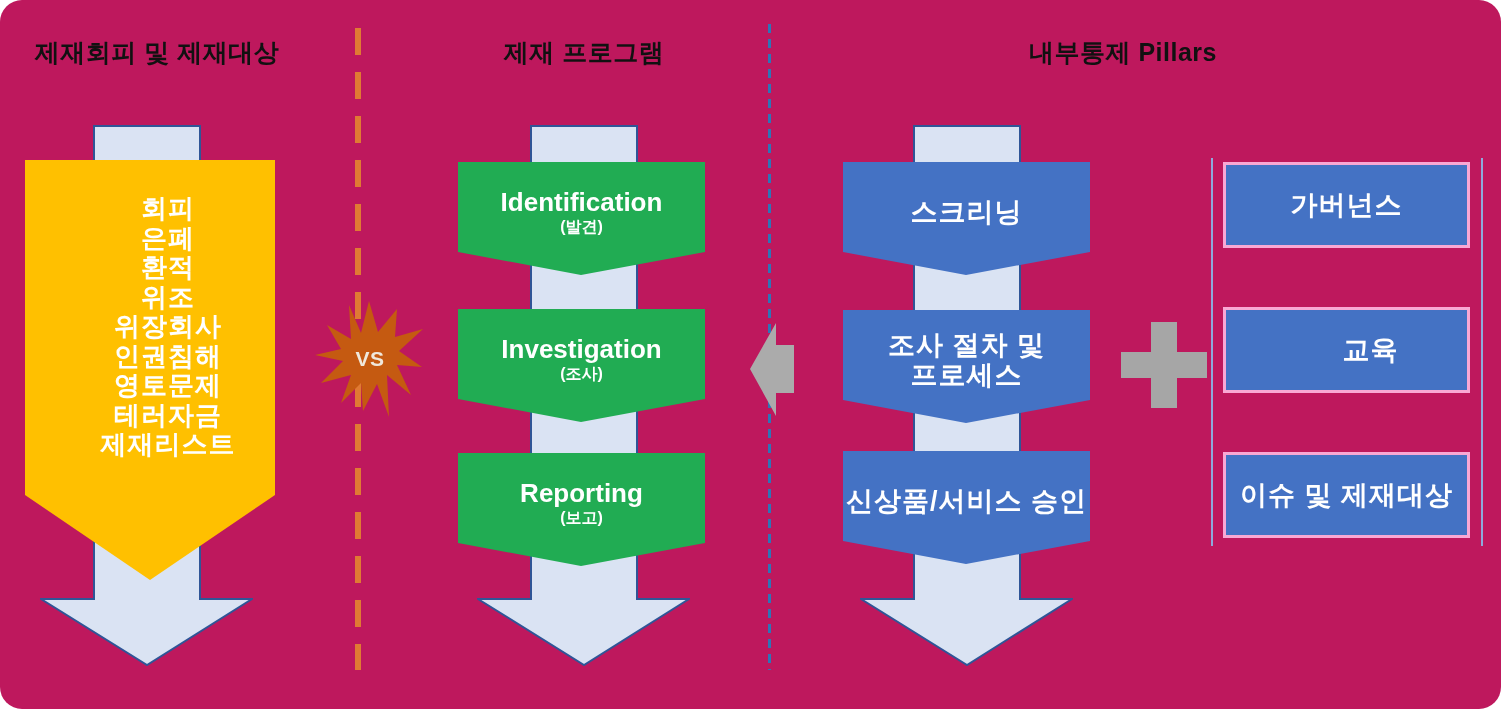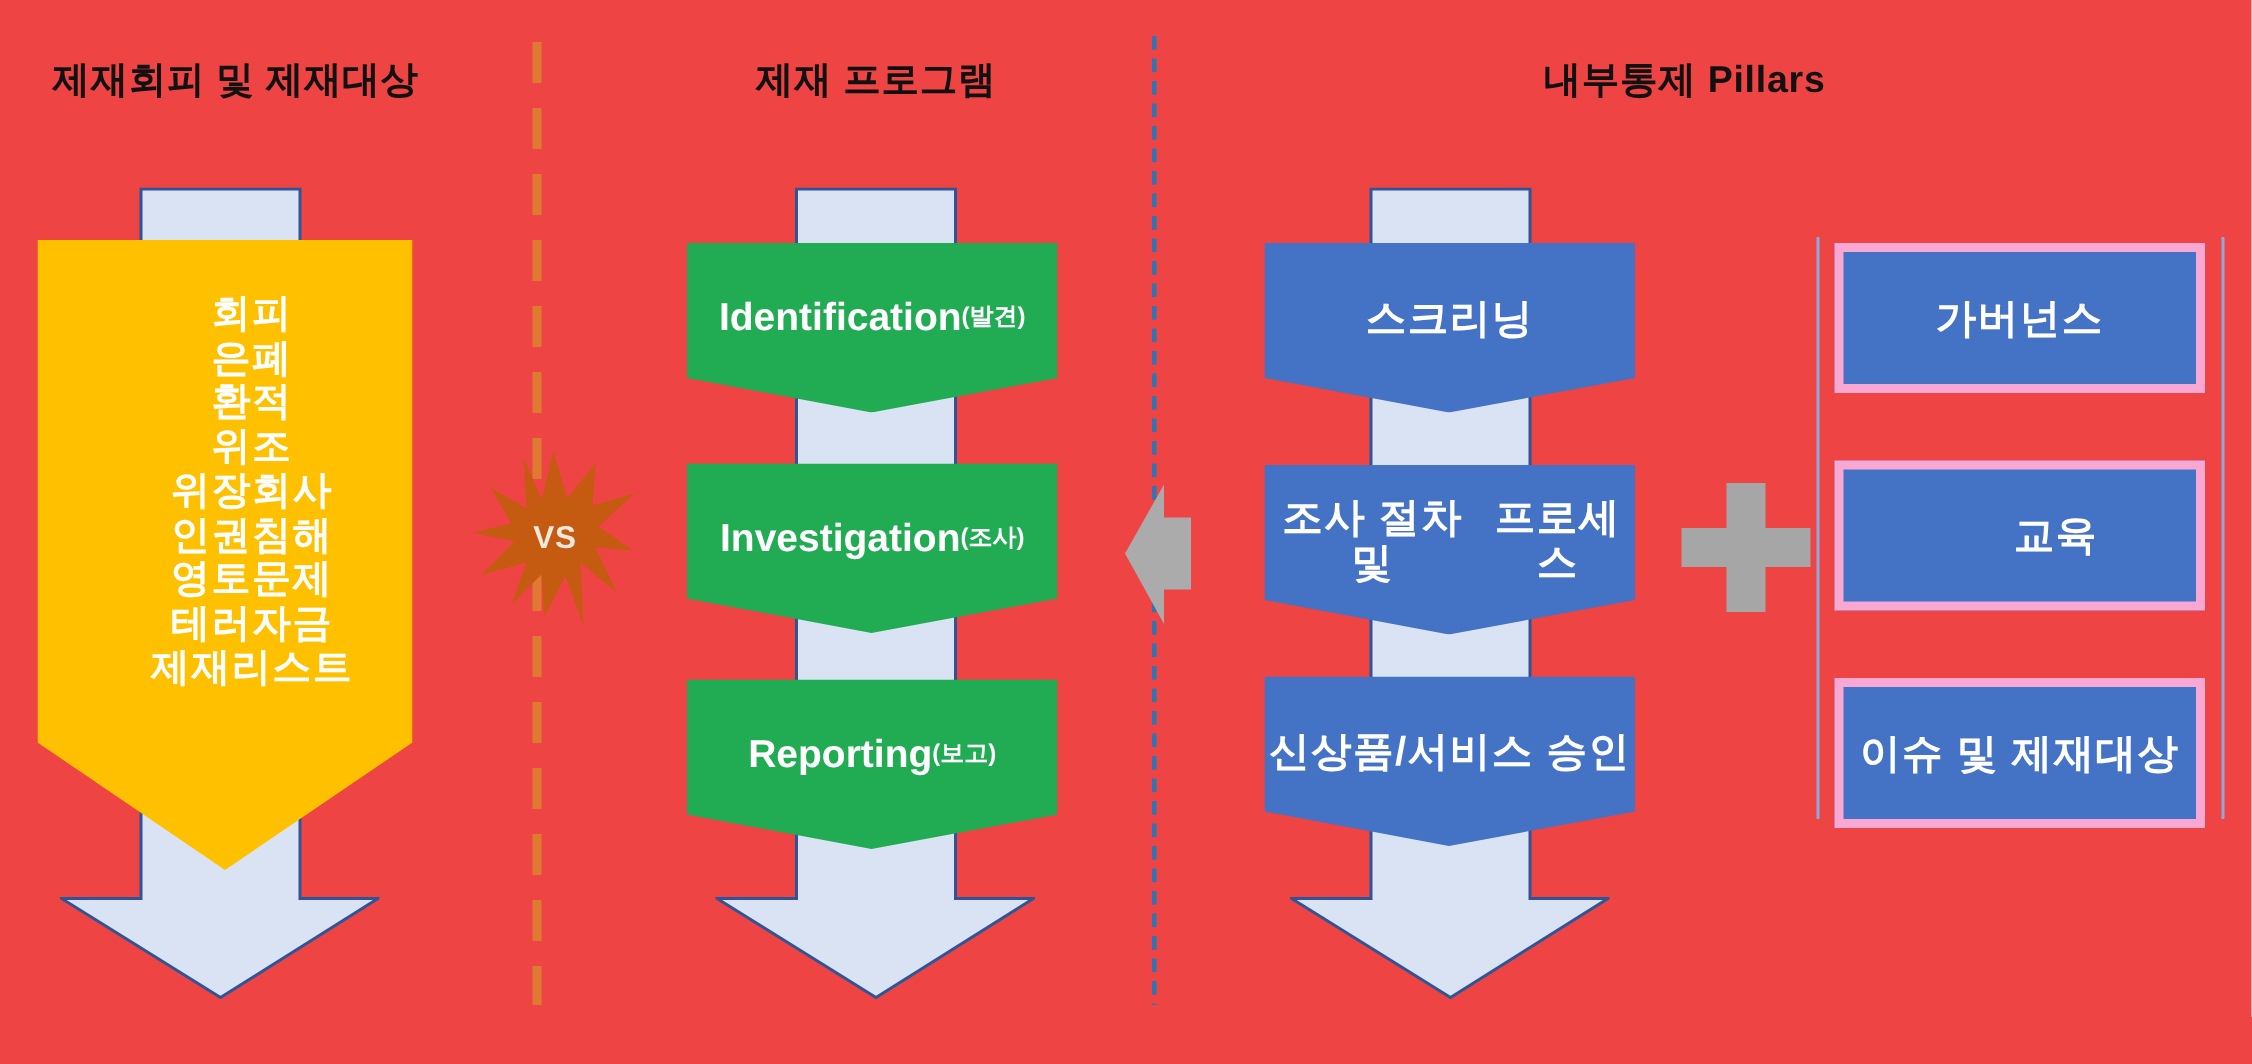--- a/index.html
+++ b/index.html
@@ -1,18 +1,19 @@
 <!DOCTYPE html>
 <html><head>
 <meta charset="utf-8">
 <style>
   html,body{margin:0;padding:0;background:#fff;}
   .canvas{
-    position:relative;width:1501px;height:709px;overflow:hidden;background:#ef4444;
+    position:relative;width:1501px;height:709px;overflow:hidden;background:#be185d;
     font-family:"Liberation Sans","DejaVu Sans",sans-serif;
+    border-radius:22px;
   }
   
   .sec-title{
     position:absolute;top:36px;transform:translateX(-50%);
     font-size:25px;font-weight:bold;color:#111;white-space:nowrap;letter-spacing:0.5px;
   }
   
   .divider-orange{
     position:absolute;left:355px;top:28px;width:6px;height:642px;
     background-image:linear-gradient(to bottom,#E07A33 62%,transparent 62%);
@@ -33,21 +34,21 @@
     position:absolute;left:0;right:0;top:34px;text-align:center;
     color:#fff;font-weight:bold;font-size:26px;line-height:29.5px;letter-spacing:1px;padding-left:36px;
   }
   
   .chev{position:absolute;width:247px;height:113px;}
   .chev svg{position:absolute;left:0;top:0;width:100%;height:100%;}
   .chev.green polygon{fill:#21AC53;}
   .chev.blue polygon{fill:#4472C4;}
   .chev-text{
     position:absolute;left:0;right:0;top:0;height:100px;
-    display:flex;flex-direction:row;align-items:center;justify-content:center;
+    display:flex;flex-direction:column;align-items:center;justify-content:center;
     color:#fff;font-weight:bold;text-align:center;line-height:1.12;
   }
   .chev-text .en{font-size:26px;}
   .chev-text .ko{font-size:16px;}
   .chev-text .kline{font-size:27px;letter-spacing:1px;}
   
   .vs{position:absolute;left:315px;top:299px;width:110px;height:120px;}
   .vs svg{position:absolute;left:0;top:0;width:100%;height:100%;}
   .vs polygon{fill:#C55A11;}
   .vs-label{
@@ -57,22 +58,22 @@
   
   .gray-arrow{position:absolute;left:750px;top:323px;width:44px;height:93px;}
   .gray-arrow polygon{fill:#ABABAB;}
   
   .plus{position:absolute;left:1121px;top:322px;width:86px;height:86px;}
   .plus .h{position:absolute;left:0;top:30px;width:86px;height:26px;background:#A6A6A6;}
   .plus .v{position:absolute;left:30px;top:0;width:26px;height:86px;background:#A6A6A6;}
   
   .pillar-line{position:absolute;top:158px;width:2px;height:388px;background:#8EA9DB;}
   .pillar-box{
-    position:absolute;left:1223px;width:247px;height:100px;box-sizing:border-box;
-    background:#4472C4;border:6px solid #f9a8d4;
+    position:absolute;left:1223px;width:247px;height:86px;box-sizing:border-box;
+    background:#4472C4;border:3px solid #f9a8d4;
     display:flex;align-items:center;justify-content:center;
     color:#fff;font-weight:bold;font-size:27px;letter-spacing:1px;white-space:nowrap;
   }
 </style>
 </head>
 <body>
 
 <div class="canvas">
 
   <div class="divider-orange"></div>

